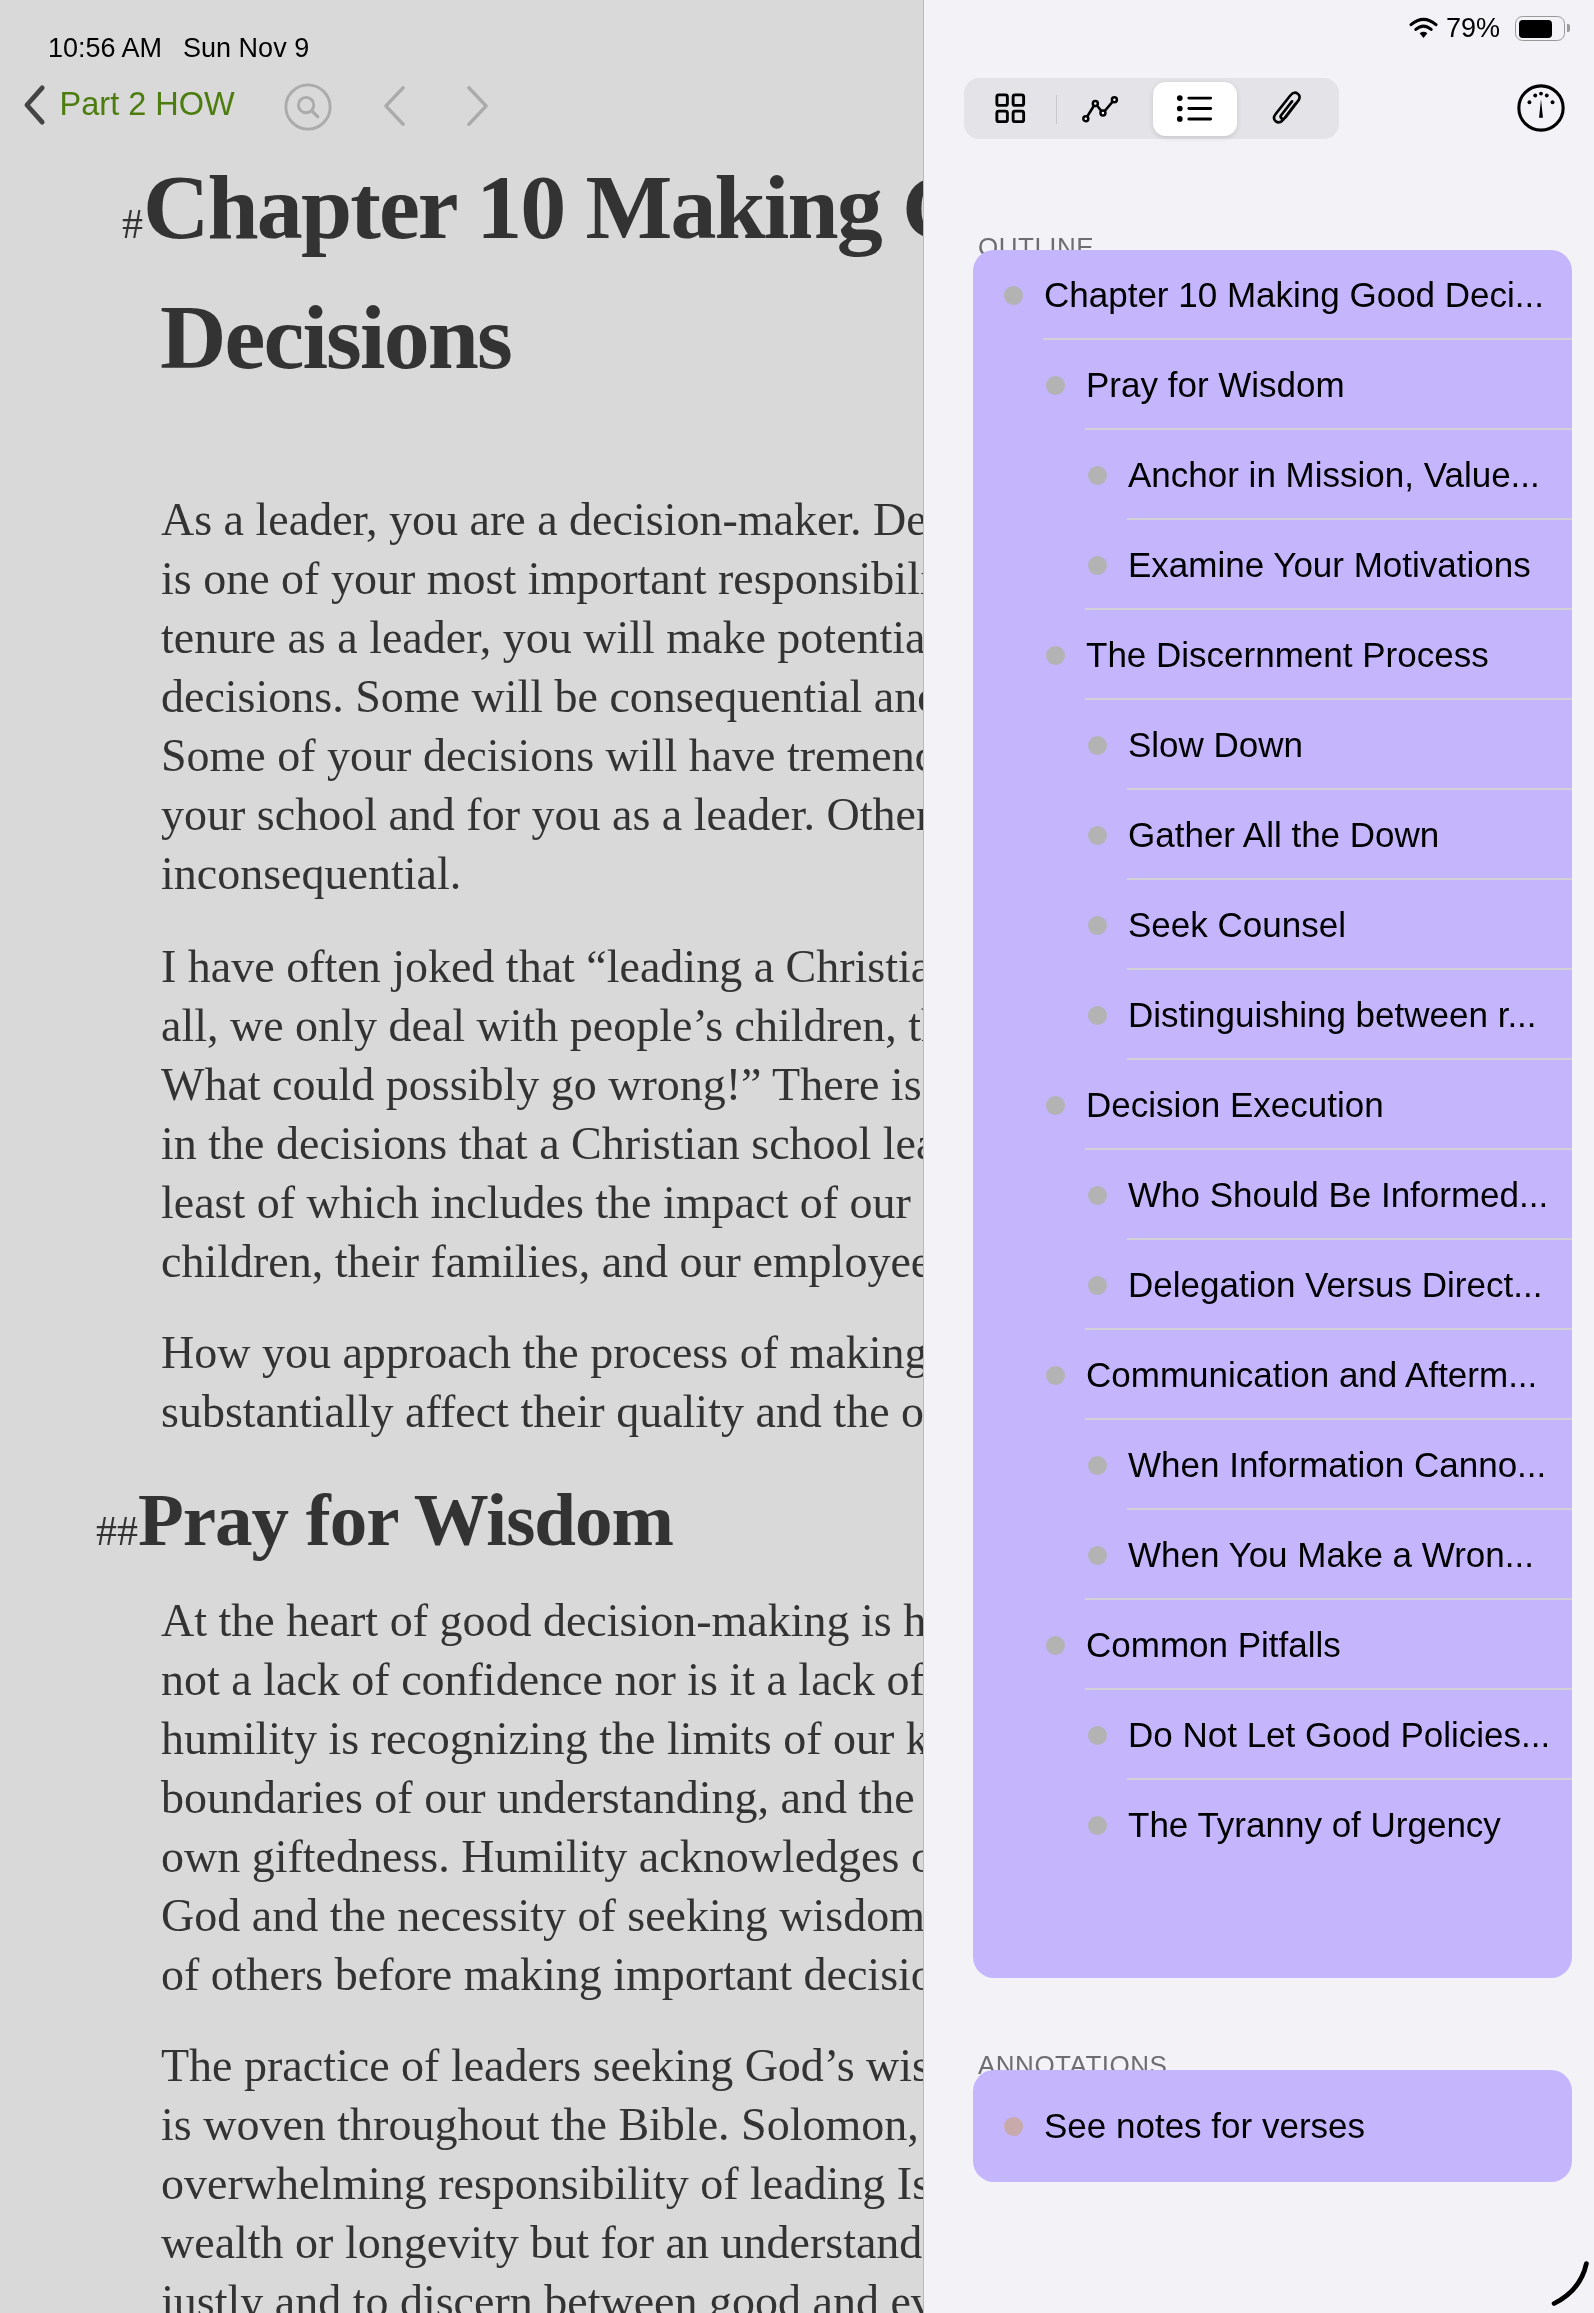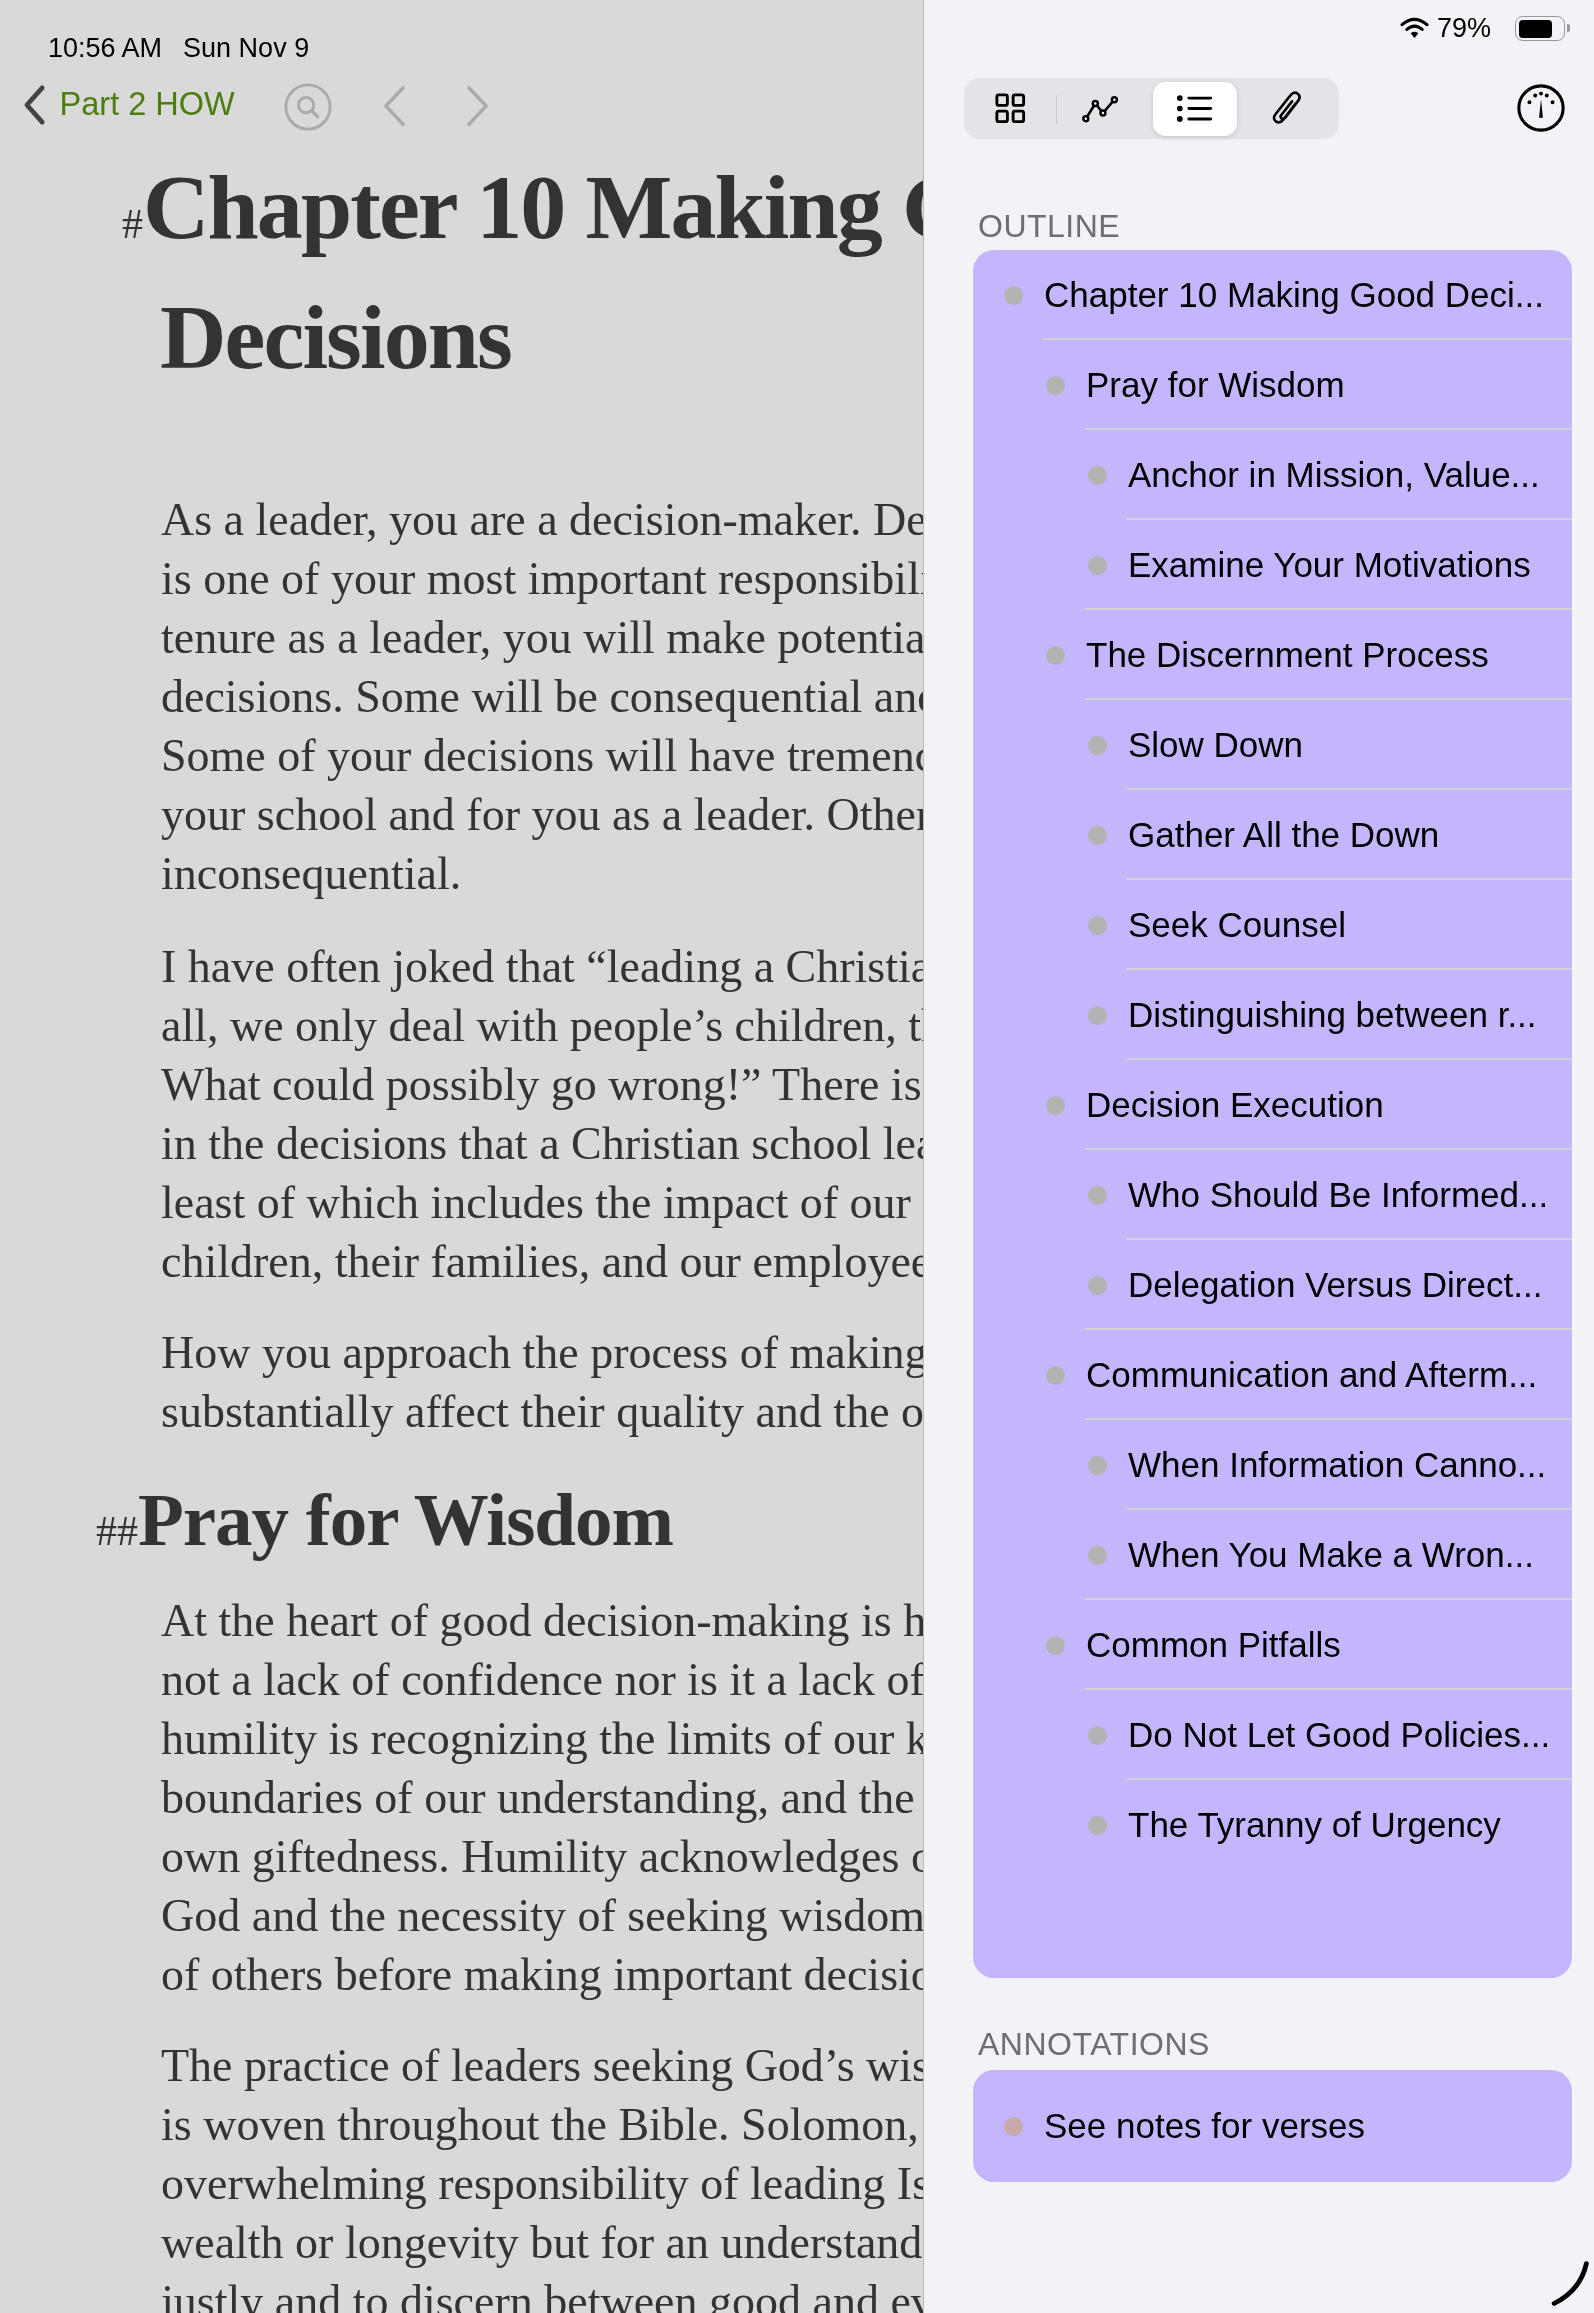--- a/index.html
+++ b/index.html
@@ -60,21 +60,21 @@
   
   .inspector {
     position: absolute; left: 926px; top: 0; width: 668px; height: 2313px;
     background: #f2f2f7;
   }
   .status-right {
     position: absolute; right: 29px; top: 13.4px; display: flex; align-items: center;
     font-size: 27px; color: #000;
   }
   .status-right .wifi { width: 29px; height: 23px; margin-right: 7.6px; }
-  .status-right .battery-pct { margin-right: 24px; }
+  .status-right .battery-pct { margin-right: 15px; }
   .battery {
     width: 50px; height: 25px; border: 1.9px solid #999; border-radius: 7.6px; padding: 2.9px;
     position: relative;
   }
   .battery .fill { width: 79%; height: 100%; background: #000; border-radius: 3.8px; }
   .battery::after {
     content: ""; position: absolute; right: -5.7px; top: 6.7px; width: 2.9px; height: 7.6px;
     background: #999; border-radius: 0 1.9px 1.9px 0;
   }
 
@@ -85,21 +85,21 @@
   .seg-btn {
     width: 84px; height: 54px; margin-right: 8.6px; display: flex; align-items: center; justify-content: center;
     border-radius: 12.4px; cursor: pointer; position: relative;
   }
   .seg-btn:last-child { margin-right: 0; }
   .seg-btn.active { background: #fff; box-shadow: 0 1.9px 5.7px rgba(0,0,0,0.12); }
   .seg-divider { position: absolute; right: -4.8px; top: 13.4px; width: 1px; height: 29px; background: #c7c7cc; }
   .info-btn { position: absolute; right: 27px; top: 82px; width: 52px; height: 52px; cursor: pointer; }
 
   .section-label {
-    position: absolute; left: 52px; font-size: 32px; color: #6d6d72; letter-spacing: 0.5px;
+    position: absolute; left: 52px; font-size: 26px; color: #6d6d72; letter-spacing: 0.5px; margin-top: 24px;
   }
   .outline-label { top: 208px; }
   .annotations-label { top: 2026px; }
 
   .card {
     position: absolute; left: 47px; width: 599px; background: #c4b5fd; border-radius: 21px; overflow: hidden;
   }
   .outline-card { top: 250px; height: 1728px; }
   .annot-card { top: 2070px; height: 112px; }
 

